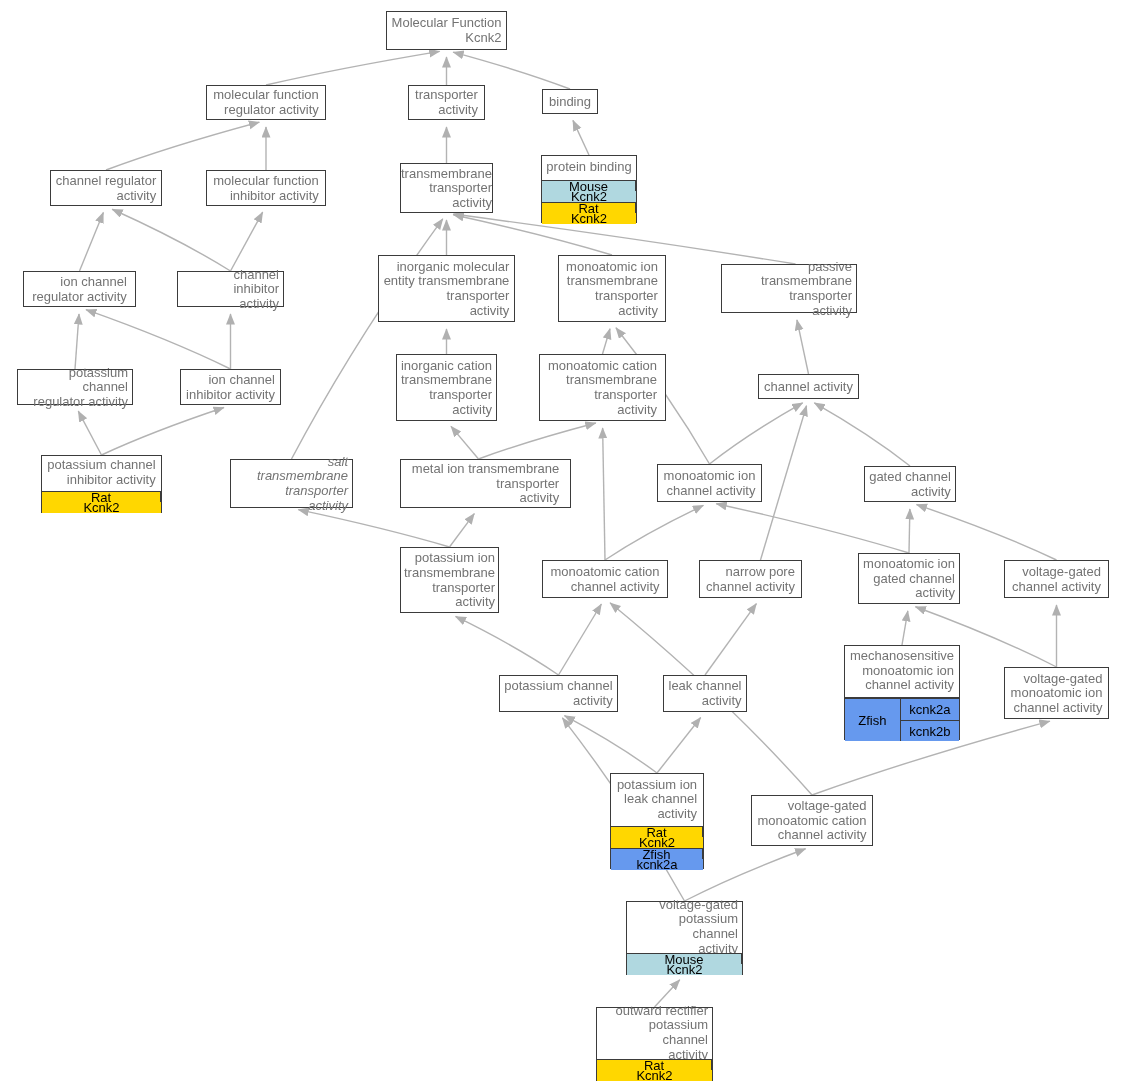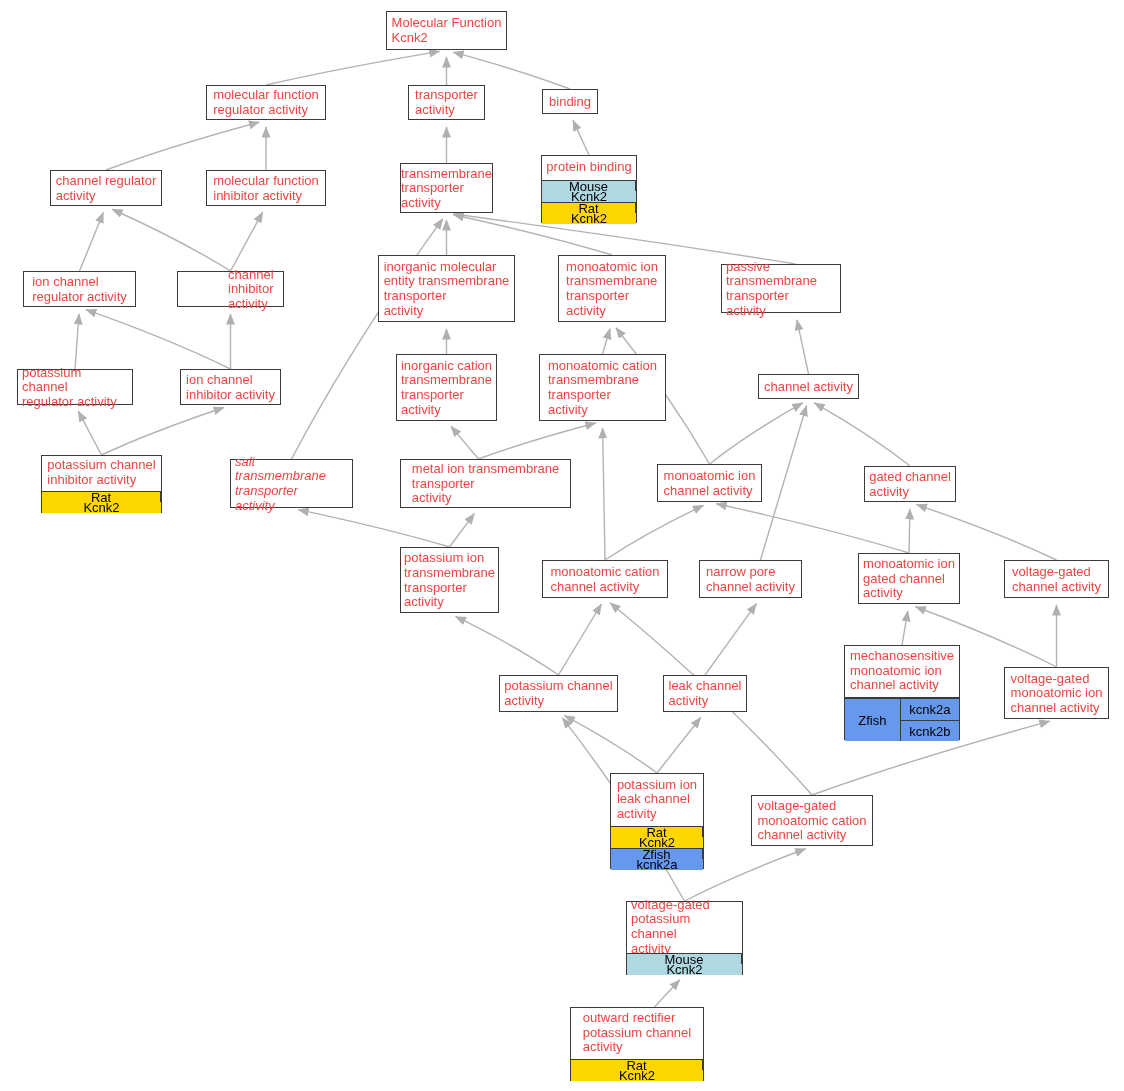--- a/index.html
+++ b/index.html
@@ -24,24 +24,24 @@
     display:flex;
     flex-direction:column;
     z-index:5;
   }
   .node .title{
     box-sizing:border-box;
     flex:1 1 auto;
     display:flex;
     align-items:center;
     justify-content:center;
-    text-align:left;
+    text-align:right;
     font-size:13px;
     line-height:14.6px;
-    color:#ef4444;
+    color:#737373;
     padding:3px 4px 4px 4px;
     white-space:pre-line;
   }
   .annot{
     display:flex;
     flex-direction:column;
     border-top:1.6px solid #3b3b3b;
   }
   .annot-row{
     display:flex;
@@ -199,21 +199,21 @@
 entity transmembrane
 transporter
 activity</div>
       </div>
       <div class="node" style="left: 558px; top: 255px; width: 108px; height: 67px;">
         <div class="title" style="min-height: 67px;">monoatomic ion
 transmembrane
 transporter
 activity</div>
       </div>
-      <div class="node" style="left: 721px; top: 264px; width: 120px; height: 49px;">
+      <div class="node" style="left: 721px; top: 264px; width: 136px; height: 49px;">
         <div class="title" style="min-height: 49px;">passive transmembrane
 transporter
 activity</div>
       </div>
       <div class="node" style="left: 17px; top: 369px; width: 116px; height: 36px;">
         <div class="title" style="min-height: 36px;">potassium channel
 regulator activity</div>
       </div>
       <div class="node" style="left: 180px; top: 369px; width: 101px; height: 36px;">
         <div class="title" style="min-height: 36px;">ion channel
@@ -336,21 +336,21 @@
         <div class="title" style="min-height: 51px;">voltage-gated
 potassium channel
 activity</div>
         <div class="annot">
           <div class="annot-row">
             <div class="acell sp sp-mouse">Mouse</div>
             <div class="acell gn gn-mouse">Kcnk2</div>
           </div>
         </div>
       </div>
-      <div class="node" style="left: 570px; top: 1007px; width: 134px; height: 73.6px;">
+      <div class="node" style="left: 596px; top: 1007px; width: 117px; height: 73.6px;">
         <div class="title" style="min-height: 51px;">outward rectifier
 potassium channel
 activity</div>
         <div class="annot">
           <div class="annot-row">
             <div class="acell sp sp-rat">Rat</div>
             <div class="acell gn gn-rat">Kcnk2</div>
           </div>
         </div>
       </div>

